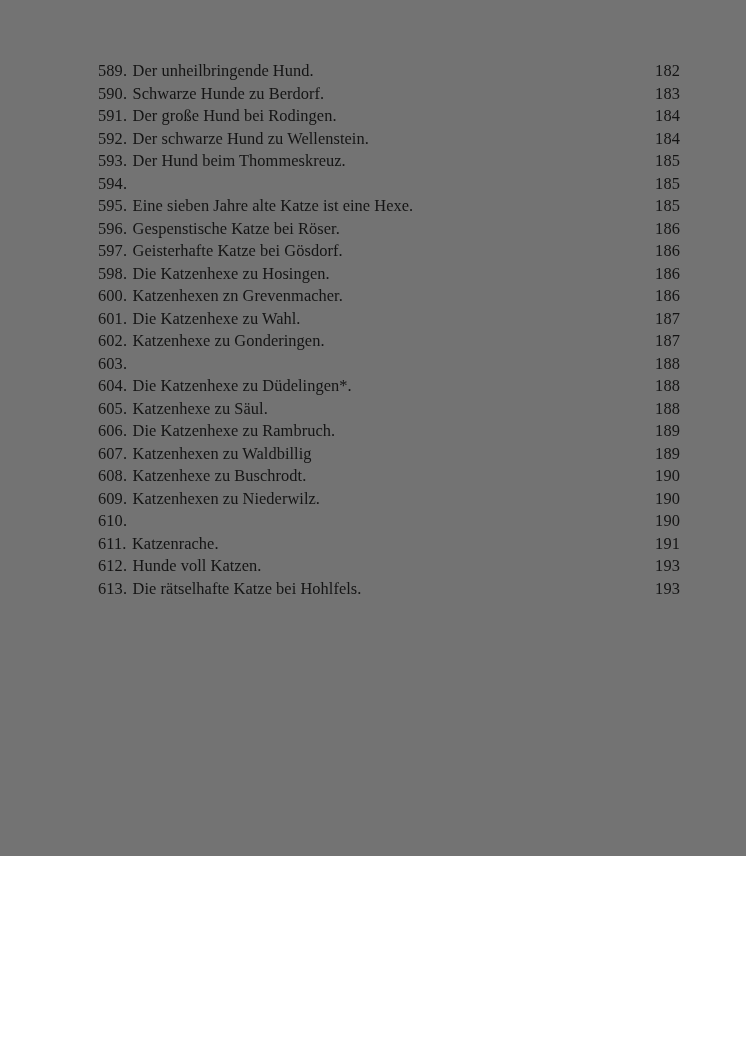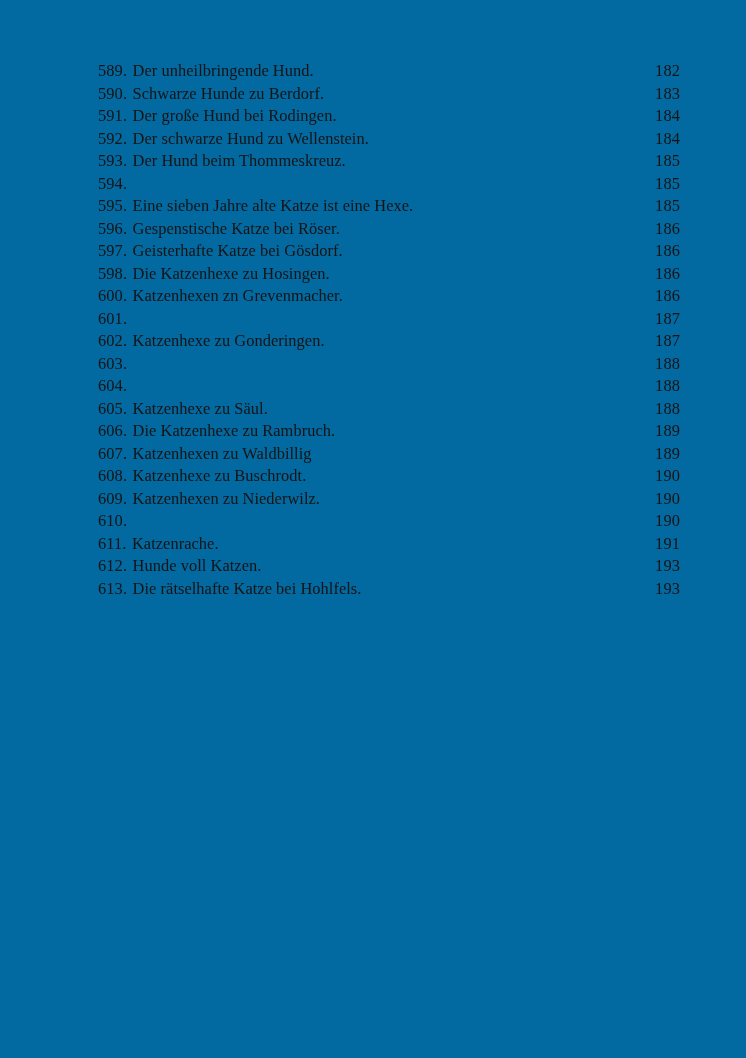--- a/index.html
+++ b/index.html
@@ -15,22 +15,22 @@
     font-family: "Liberation Serif", "DejaVu Serif", serif;
     color: #141414;
     -webkit-font-smoothing: antialiased;
   }
 
   .page {
     position: absolute;
     left: 0;
     top: 0;
     width: 746px;
-    height: 1058px;
-    background: #0369a1;
+    height: 856px;
+    background: #737373;
   }
 
   .toc-list {
     position: absolute;
     left: 98px;
     top: 60px;
     width: 582px;
   }
 
   .toc-entry {
@@ -146,36 +146,38 @@
         <span class="entry-page">186</span>
       </div>
       <div class="toc-entry">
         <span class="entry-num">600.</span>
         <span class="entry-title">Katzenhexen zn Grevenmacher.</span>
         <span class="leader"></span>
         <span class="entry-page">186</span>
       </div>
       <div class="toc-entry">
         <span class="entry-num">601.</span>
+        <span class="entry-title">Die Katzenhexe zu Wahl.</span>
         <span class="leader"></span>
         <span class="entry-page">187</span>
       </div>
       <div class="toc-entry">
         <span class="entry-num">602.</span>
         <span class="entry-title">Katzenhexe zu Gonderingen.</span>
         <span class="leader"></span>
         <span class="entry-page">187</span>
       </div>
       <div class="toc-entry">
         <span class="entry-num">603.</span>
         <span class="leader"></span>
         <span class="entry-page">188</span>
       </div>
       <div class="toc-entry">
         <span class="entry-num">604.</span>
+        <span class="entry-title">Die Katzenhexe zu Düdelingen*.</span>
         <span class="leader"></span>
         <span class="entry-page">188</span>
       </div>
       <div class="toc-entry">
         <span class="entry-num">605.</span>
         <span class="entry-title">Katzenhexe zu Säul.</span>
         <span class="leader"></span>
         <span class="entry-page">188</span>
       </div>
       <div class="toc-entry">

